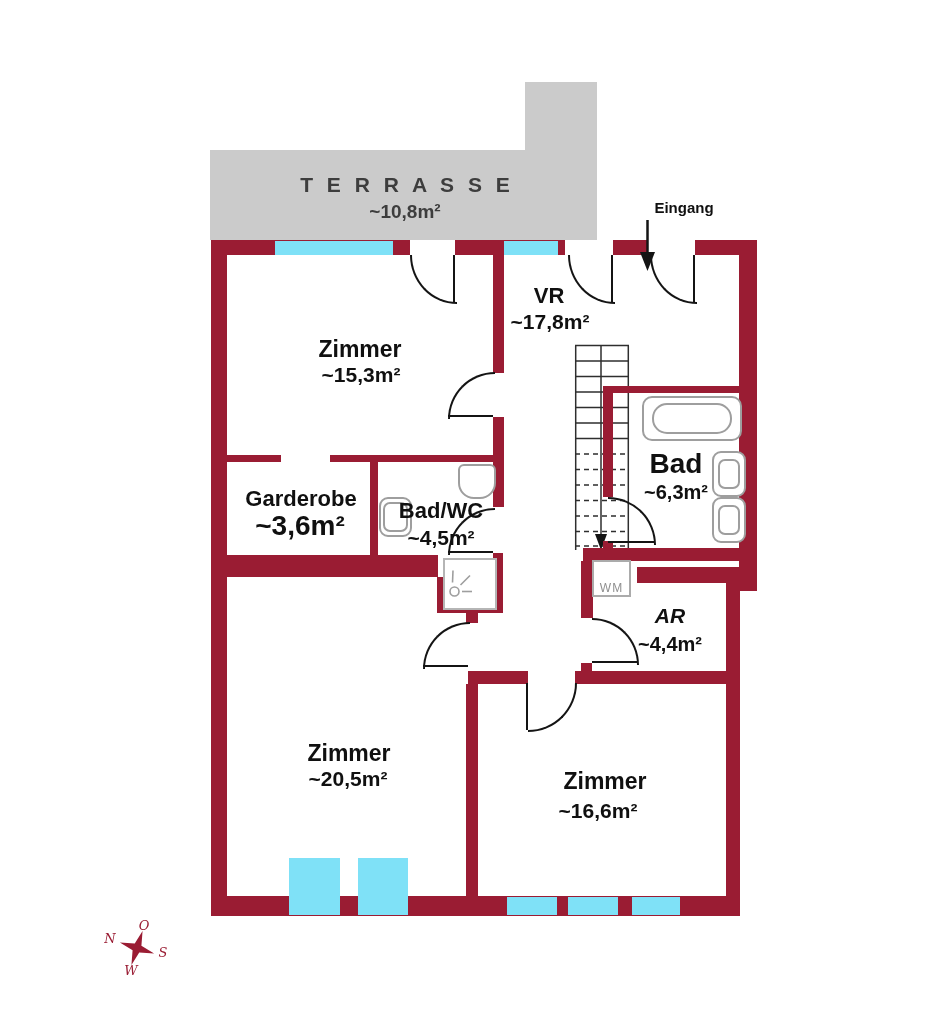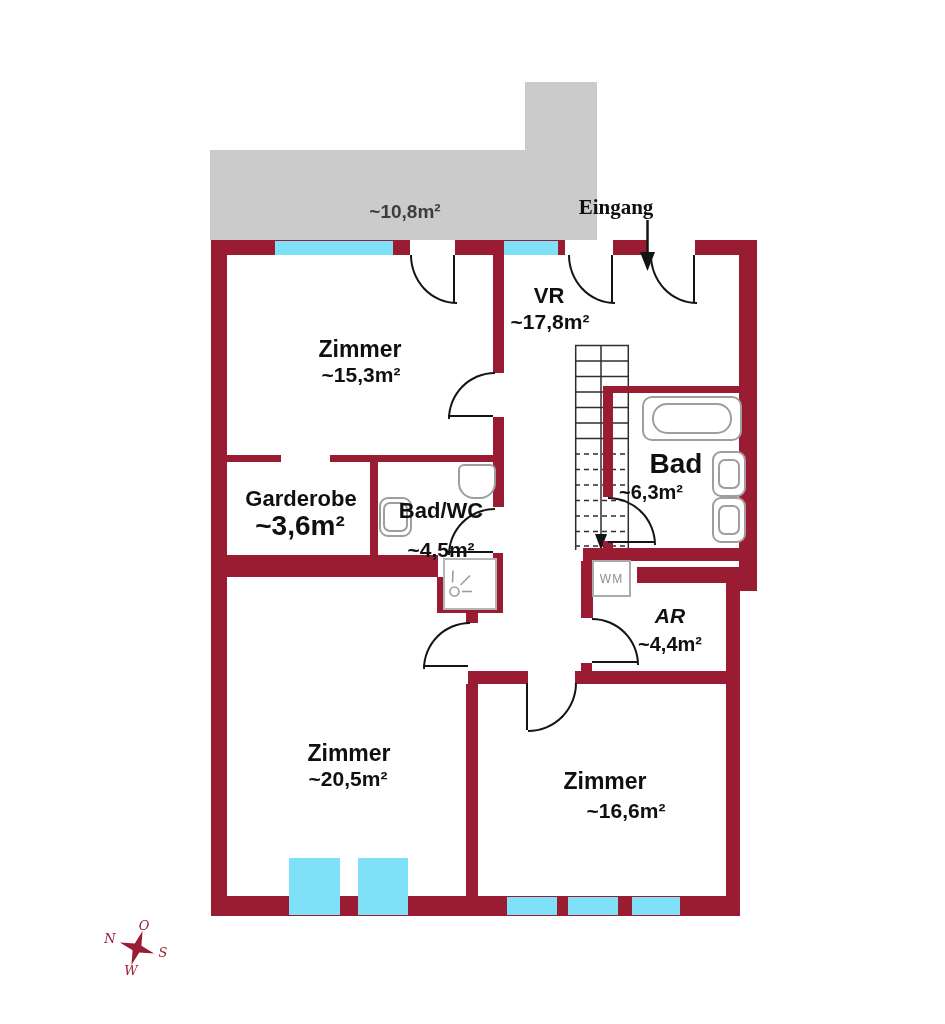--- a/index.html
+++ b/index.html
@@ -14,30 +14,31 @@
   .arc-tl{border-left-width:2px;border-top-width:2px;border-top-left-radius:100% 100%;}
   .arc-tr{border-right-width:2px;border-top-width:2px;border-top-right-radius:100% 100%;}
   .arc-br{border-right-width:2px;border-bottom-width:2px;border-bottom-right-radius:100% 100%;}
   .leaf{position:absolute;background:#141414;}
   .fix{position:absolute;border:2px solid #9e9e9e;background:#fff;}
   .lbl{position:absolute;transform:translate(-50%,-50%);font-weight:700;color:#101010;
        white-space:nowrap;text-align:center;}
   .terr-lbl{color:#3d3d3d;}
   svg{position:absolute;left:0;top:0;}
   .wm-box{position:absolute;border:2px solid #ababab;background:#fff;display:flex;
-          align-items:center;justify-content:center;font-size:12px;letter-spacing:1px;
+          align-items:flex-end;justify-content:center;font-size:12px;letter-spacing:1px;
           color:#8f8f8f;font-weight:400;}
 </style>
 </head>
 <body>
 
 <div id="plan">
 
   <div class="terr" style="left:210px;top:150px;width:387px;height:90px;"></div>
   <div class="terr" style="left:525px;top:82px;width:72px;height:68px;"></div>
+  <div class="lbl terr-lbl" style="left:407px;top:185px;font-size:21px;letter-spacing:4px;">T E R R A S S E</div>
   <div class="lbl terr-lbl" style="left:405px;top:212px;font-size:19px;">~10,8m²</div>
 
   <svg width="945" height="1024">
     <g stroke="#2e2e2e" stroke-width="1.5" fill="none">
       <line x1="575.7" y1="345.5" x2="575.7" y2="550"></line>
       <line x1="628.3" y1="345.5" x2="628.3" y2="550"></line>
       <line x1="601" y1="345.5" x2="601" y2="536"></line>
       <line x1="575" y1="345.5" x2="629" y2="345.5"></line>
       <line x1="575" y1="361" x2="629" y2="361"></line>
       <line x1="575" y1="376.5" x2="629" y2="376.5"></line>
@@ -133,30 +134,30 @@
     <span>WM</span>
   </div>
 
   <div class="lbl" style="left:360px;top:349px;font-size:23px;">Zimmer</div>
   <div class="lbl" style="left:361px;top:375px;font-size:21px;">~15,3m²</div>
   <div class="lbl" style="left:549px;top:296px;font-size:22px;">VR</div>
   <div class="lbl" style="left:550px;top:322px;font-size:21px;">~17,8m²</div>
   <div class="lbl" style="left:301px;top:499px;font-size:22px;">Garderobe</div>
   <div class="lbl" style="left:300px;top:526px;font-size:28px;">~3,6m²</div>
   <div class="lbl" style="left:441px;top:511px;font-size:22px;">Bad/WC</div>
-  <div class="lbl" style="left:441px;top:538px;font-size:21px;margin-top:12px;">~4,5m²</div>
+  <div class="lbl" style="left:441px;top:538px;font-size:21px;">~4,5m²</div>
   <div class="lbl" style="left:676px;top:464px;font-size:28px;">Bad</div>
-  <div class="lbl" style="left:651px;top:492px;font-size:20px;">~6,3m²</div>
+  <div class="lbl" style="left:676px;top:492px;font-size:20px;">~6,3m²</div>
   <div class="lbl" style="left:670px;top:616px;font-size:21px;font-style:italic;">AR</div>
   <div class="lbl" style="left:670px;top:644px;font-size:20px;">~4,4m²</div>
   <div class="lbl" style="left:349px;top:753px;font-size:23px;">Zimmer</div>
   <div class="lbl" style="left:348px;top:779px;font-size:21px;">~20,5m²</div>
   <div class="lbl" style="left:605px;top:781px;font-size:23px;">Zimmer</div>
-  <div class="lbl" style="left:626px;top:811px;font-size:21px;">~16,6m²</div>
-  <div class="lbl" style="left:616px;top:207px;font-size:21px;font-family:Liberation Serif, serif;">Eingang</div>
+  <div class="lbl" style="left:598px;top:811px;font-size:21px;">~16,6m²</div>
+  <div class="lbl" style="left:684px;top:207px;font-size:15px;">Eingang</div>
 
   <svg width="945" height="1024">
     <g>
       <line x1="647.5" y1="220" x2="647.5" y2="256" stroke="#141414" stroke-width="2.5"></line>
       <polygon points="640,252 655,252 647.5,271" fill="#141414"></polygon>
     </g>
     <g stroke="#9e9e9e" stroke-width="1.6" fill="none">
       <circle cx="454.5" cy="591.5" r="4.5"></circle>
       <line x1="453" y1="570.5" x2="452.5" y2="582.5"></line>
       <line x1="460.5" y1="585" x2="470" y2="575.5"></line>

